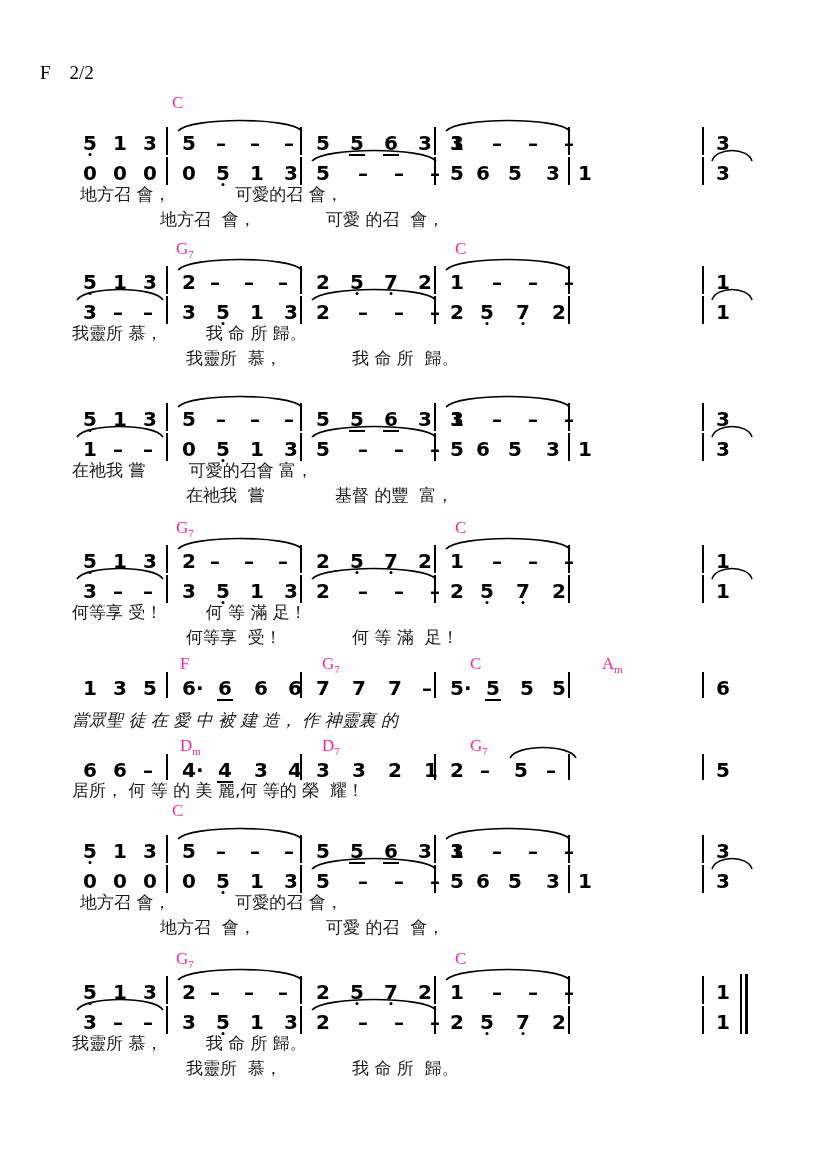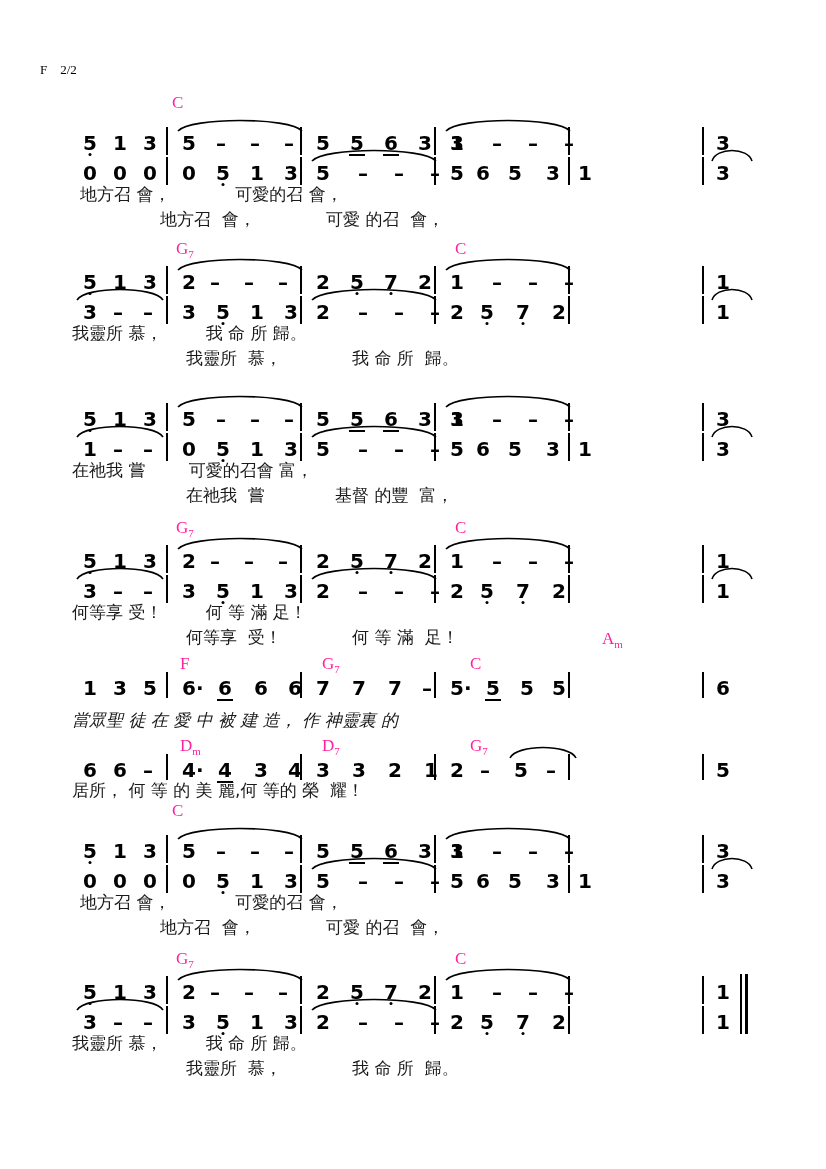--- a/index.html
+++ b/index.html
@@ -12,21 +12,21 @@
 
   
   .title{
     position:absolute;left:0;top:36px;width:826px;text-align:center;
     font-family:"DejaVu Serif", serif;
     font-size:25px;font-weight:bold;color:#000;letter-spacing:1px;
     white-space:nowrap;
   }
   .keysig{
     position:absolute;left:40px;top:62px;
-    font-family:"Liberation Serif", serif;font-size:13px;color:#000;
+    font-family:"Liberation Serif", serif;font-size:19px;color:#000;
     white-space:pre;
   }
   .note{
     position:absolute;
     font-family:"DejaVu Sans", sans-serif;
     font-size:20px;font-weight:bold;color:#000;
     line-height:1;white-space:pre;
   }
   .note .dotlow{
     position:absolute;left:50%;transform:translateX(-50%);
@@ -303,21 +303,21 @@
         <path d="M 0 14 C 12.4 0 111.60000000000001 0 124 14"></path>
       </svg>
       <svg class="tie" width="40" height="14" style="left: 712px; top: 565px;">
         <path d="M 0 14 C 4 0 36 0 40 14"></path>
       </svg>
       <div class="lyr" style="left: 72px; top: 604px;">何等享 受！        何 等 滿 足！</div>
       <div class="lyr" style="left: 186px; top: 629px;">何等享  受！             何 等 滿  足！</div>
       <div class="chord" style="left: 180px; top: 655px;">F</div>
       <div class="chord" style="left: 322px; top: 655px;">G<sub>7</sub></div>
       <div class="chord" style="left: 470px; top: 655px;">C</div>
-      <div class="chord" style="left: 602px; top: 630px;">A<sub>m</sub></div>
+      <div class="chord" style="left: 602px; top: 655px;">A<sub>m</sub></div>
       <div class="bar" style="left: 166px; top: 672px; height: 26px;"></div>
       <div class="bar" style="left: 300px; top: 672px; height: 26px;"></div>
       <div class="bar" style="left: 434px; top: 672px; height: 26px;"></div>
       <div class="bar" style="left: 568px; top: 672px; height: 26px;"></div>
       <div class="bar" style="left: 702px; top: 672px; height: 26px;"></div>
       <div class="note" style="left: 83px; top: 678px;">1</div>
       <div class="note" style="left: 113px; top: 678px;">3</div>
       <div class="note" style="left: 143px; top: 678px;">5</div>
       <div class="note" style="left: 182px; top: 678px;">6·</div>
       <div class="note" style="left: 218px; top: 678px;">6<span class="und"></span></div>

